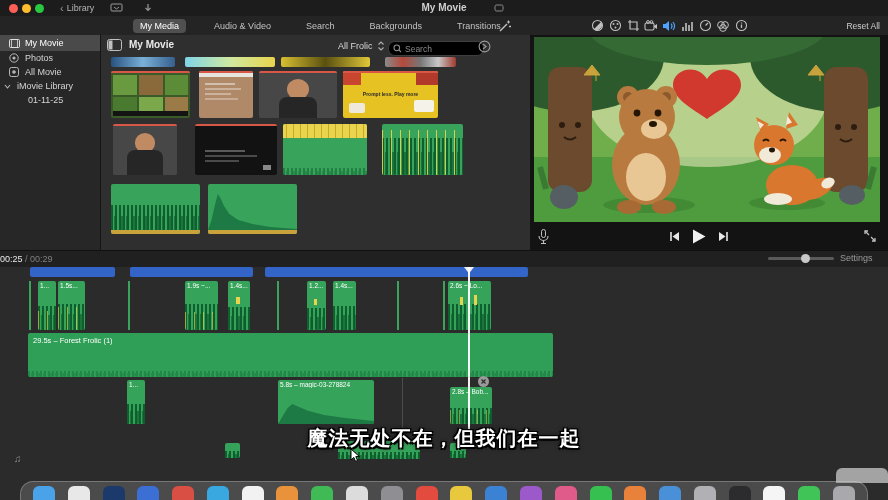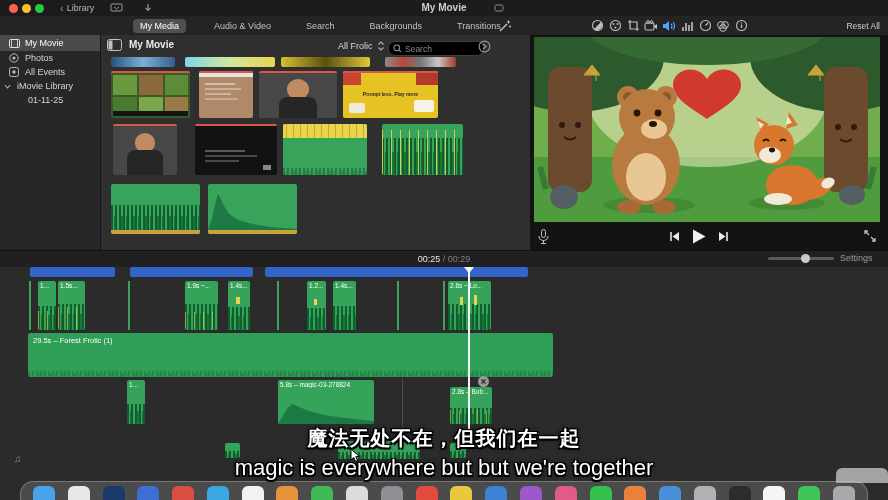--- a/index.html
+++ b/index.html
@@ -50,21 +50,21 @@
 
   
   #viewer{left:530px;top:35px;width:358px;height:215px;background:#131313;}
   #adjustbar{left:530px;top:16px;width:358px;height:19px;background:#242424;display:flex;align-items:center;}
   .aico{width:18px;display:flex;justify-content:center;align-items:center;}
   #reset-all{font-size:8.5px;color:#cfcfcf;margin-left:auto;margin-right:8px;}
   #transport{left:530px;top:224px;width:358px;height:24px;display:flex;align-items:center;}
 
   
   #tl-toolbar{left:0;top:250px;width:888px;height:17px;background:#202020;border-top:1px solid #101010;border-bottom:1px solid #101010;}
-  #timecode{left:0;top:254px;width:800px;text-align:center;font-size:9px;padding-left:44px;}
+  #timecode{left:0;top:254px;width:800px;text-align:left;font-size:9px;}
   #timecode .cur{color:#e8e8e8;} #timecode .tot{color:#7f7f7f;}
   #zoom-slider{left:768px;top:257px;width:66px;height:3px;background:#5a5a5a;border-radius:2px;}
   #zoom-knob{left:-4px;top:-3px;width:9px;height:9px;border-radius:50%;background:#c9c9c9;}
   #settings-label{left:840px;top:253px;font-size:9px;color:#9a9a9a;}
 
   
   #timeline{left:0;top:267px;width:888px;height:233px;background:#2b2b2b;}
   .bluebar{position:absolute;top:0;height:10px;background:#3365c9;border-radius:2px;}
   .clip{position:absolute;background:#36a35a;border-radius:2px;overflow:hidden;}
   .clip .lbl{position:absolute;left:2px;top:1px;font-size:6.5px;color:#fff;white-space:nowrap;overflow:hidden;max-width:95%;}
@@ -218,21 +218,21 @@
       </span>
       <span>Photos</span>
     </div>
     <div class="side-item">
       <span class="side-ic">
         <svg width="10" height="10" viewBox="0 0 10 10">
             <rect x="0.5" y="0.5" width="9" height="9" rx="2" stroke="#b8b8b8" fill="none"></rect>
             <circle cx="5" cy="5" r="1.8" fill="#b8b8b8"></circle>
           </svg>
       </span>
-      <span>All Events</span>
+      <span>All Movie</span>
     </div>
     <div class="side-item" style="padding-left:2px;">
       <span class="side-ic" style="width:10px;">
         <svg width="7" height="7" viewBox="0 0 7 7">
             <path d="M1 2l2.5 3L6 2" fill="none" stroke="#b8b8b8" stroke-width="1.1"></path>
           </svg>
       </span>
       <span>iMovie Library</span>
     </div>
     <div class="side-item" style="padding-left:28px;">
@@ -552,19 +552,18 @@
         <div class="dock-ic" style="background: rgb(74, 144, 217);"></div>
         <div class="dock-ic" style="background: rgb(176, 176, 181);"></div>
         <div class="dock-ic" style="background: rgb(44, 44, 46);"></div>
         <div class="dock-ic" style="background: rgb(245, 245, 245);"></div>
         <div class="dock-ic" style="background: rgb(65, 196, 87);"></div>
         <div class="dock-ic" style="background: rgb(168, 168, 173);"></div>
       </div>
     </div>
 
   <div id="sub-cn" class="abs subtitle">魔法无处不在，但我们在一起</div>
-  <div id="sub-en" class="abs subtitle">magic is everywhere but but we're together</div>
 
   <svg class="abs" style="left:350px;top:448px;" width="11" height="15" viewBox="0 0 11 15">
     <path d="M1 1v11l2.8-2.6 1.7 4 2-0.9-1.7-3.9H9.5z" fill="#fff" stroke="#000" stroke-width="1"></path>
   </svg>
 
 </div>
 
 </body></html>

